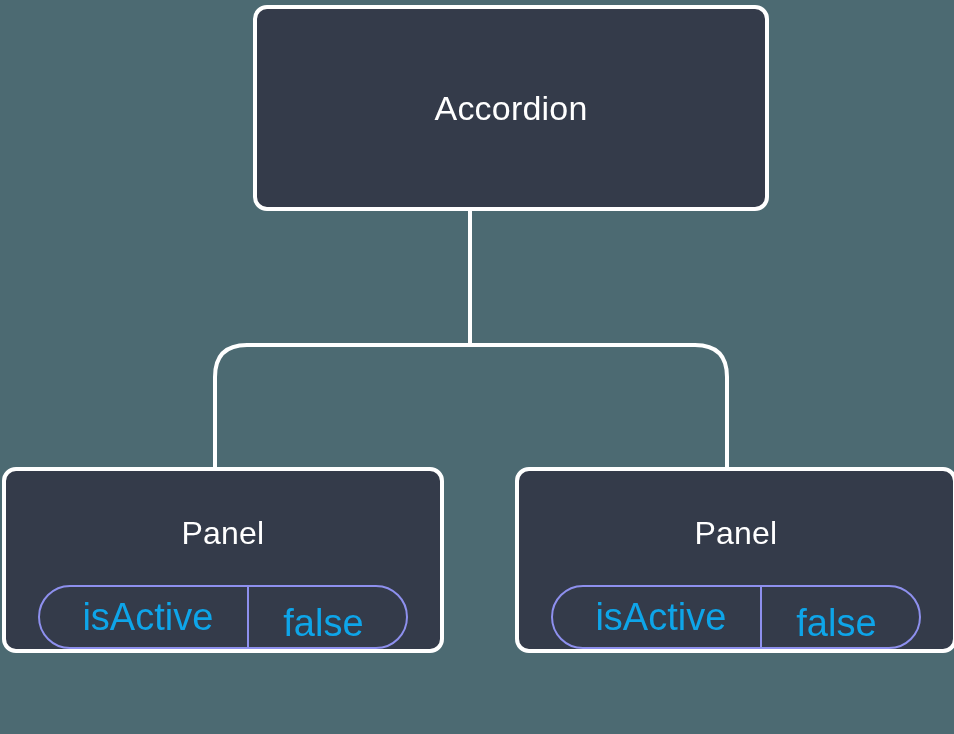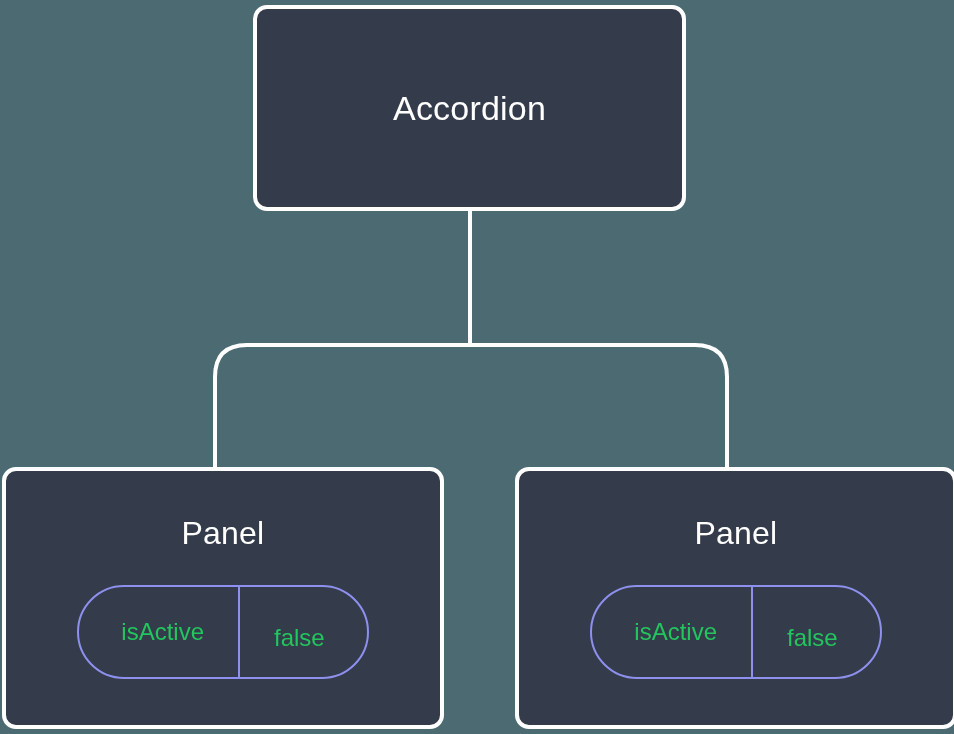--- a/index.html
+++ b/index.html
@@ -35,29 +35,29 @@
     position: absolute;
     z-index: 2;
     box-sizing: border-box;
     background: #343b4a;
     border: 4px solid #ffffff;
     border-radius: 14px;
   }
   .node-root {
     left: 253px;
     top: 5px;
-    width: 433px;
+    width: 516px;
     height: 206px;
     display: flex;
     align-items: center;
     justify-content: center;
   }
   .node-panel {
     top: 467px;
-    height: 262px;
+    height: 186px;
     width: 442px;
     display: flex;
     flex-direction: column;
     align-items: center;
     padding-top: 46px;
   }
   .node-panel-left  { left: 2px; }
   .node-panel-right { left: 515px; }
 
   .node-title {
@@ -81,22 +81,22 @@
     border: 2px solid #8e90ee;
     border-radius: 999px;
     box-sizing: border-box;
     overflow: hidden;
   }
   .pill-key,
   .pill-value {
     display: flex;
     align-items: center;
     justify-content: center;
-    color: #22c55e;
-    font-size: 24px;
+    color: #0ea5e9;
+    font-size: 38px;
     line-height: 1;
     white-space: nowrap;
     box-sizing: border-box;
   }
   .pill-key {
     padding: 0 34px 0 42px;
     border-right: 2px solid #8e90ee;
   }
   .pill-value {
     padding: 12px 42px 0 34px;

